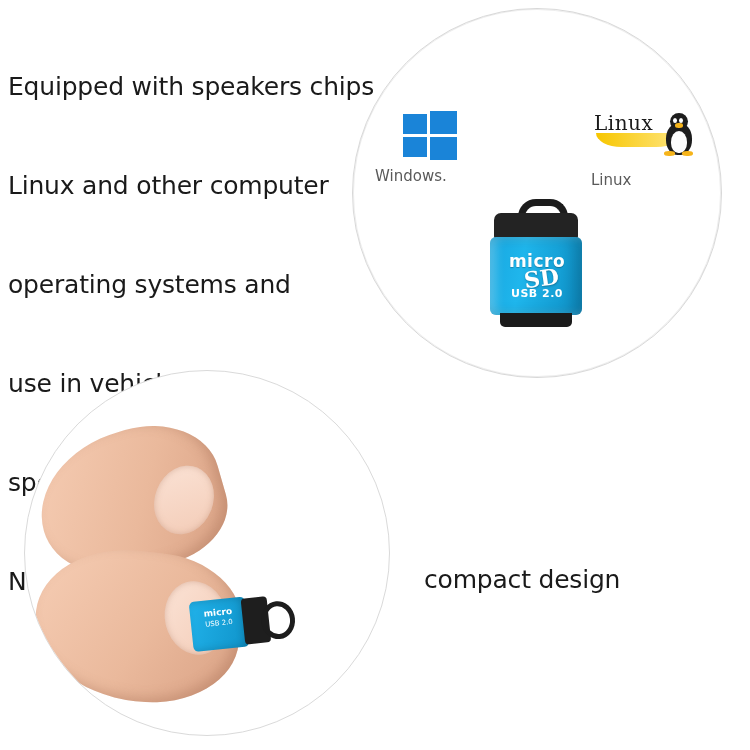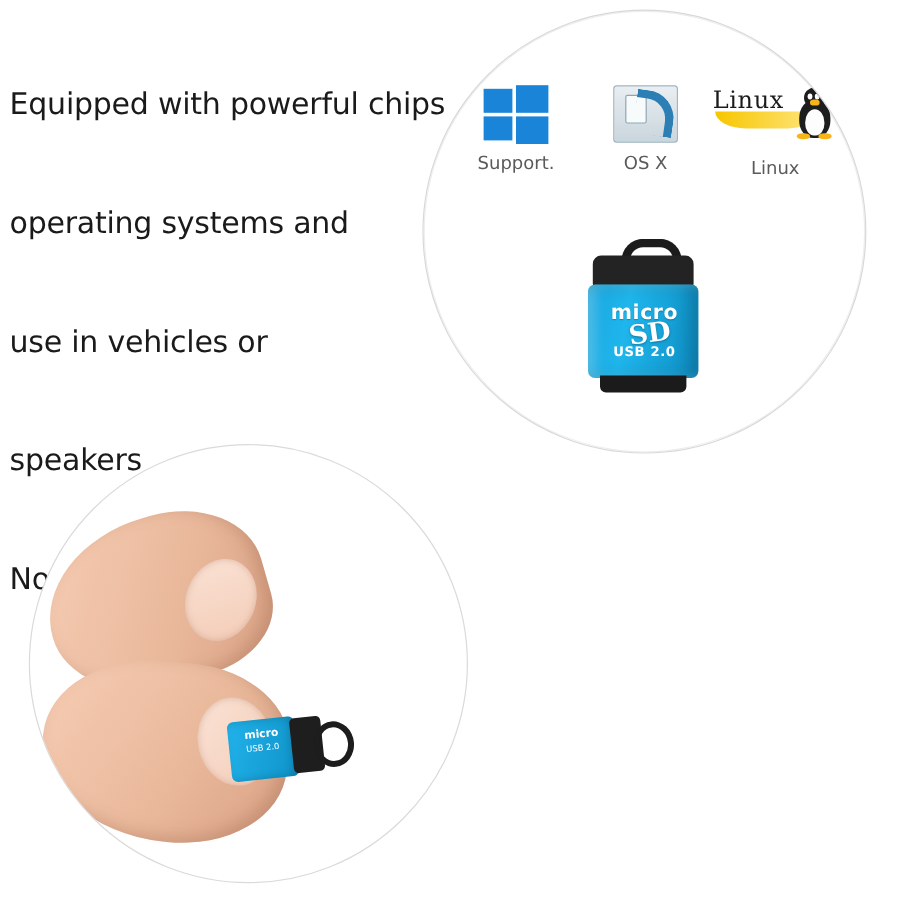--- a/index.html
+++ b/index.html
@@ -54,22 +54,22 @@
   
   .os-row {
     position: absolute;
     top: 62px;
     left: 0;
     width: 100%;
     height: 120px;
   }
   .os-item {
     position: absolute;
-    text-align: center;
     width: 110px;
+    margin-top: 40px;
   }
   .os-item .os-label {
     font-size: 15px;
     color: #5a5a5a;
     margin-top: 8px;
     font-family: "DejaVu Sans", sans-serif;
   }
   .os-win { left: 22px; }
   .os-osx { left: 130px; }
   .os-lin { left: 238px; }
@@ -375,49 +375,43 @@
     color: #1a1a1a;
     white-space: pre;
     letter-spacing: -0.2px;
   }
   .bottom-text div { white-space: pre; }
 </style>
 </head>
 <body>
 
 <div class="top-text">
-  <div>Equipped with powerful chips</div>
+  <div>Equipped with speakers chips</div>
+  <div>Linux and other computer</div>
   <div>operating systems and</div>
   <div>use in vehicles or</div>
   <div>speakers</div>
   <div>No need to drive</div>
   
 </div>
 
 <div class="circle-top">
 
   <div class="os-row">
 
     <div class="os-item os-win">
       <div class="win-logo">
         <span class="w1"></span>
           <span class="w2"></span>
           <span class="w3"></span>
           <span class="w4"></span>
       </div>
-      <div class="os-label">Support.</div>
+      <div class="os-label">Windows.</div>
     </div>
 
-    <div class="os-item os-osx">
-      <div class="mac-logo">
-        <div class="face"></div>
-        <div class="swoosh"></div>
-      </div>
-      <div class="os-label">OS X</div>
-    </div>
 
     <div class="os-item os-lin">
       <div class="linux-logo">
         <div class="linux-word">Linux</div>
         <div class="linux-swish"></div>
         <div class="penguin">
           <div class="body"></div>
           <div class="belly"></div>
           <div class="head"></div>
           <div class="eye-l"></div>
@@ -458,16 +452,17 @@
       <div class="ds-loop"></div>
       <div class="ds-text">
         <div>micro</div>
         <div class="s2">USB 2.0</div>
       </div>
     </div>
   </div>
 </div>
 
 <div class="bottom-text">
+  <div>compact design</div>
   
   
   
 </div>
 
 </body></html>

